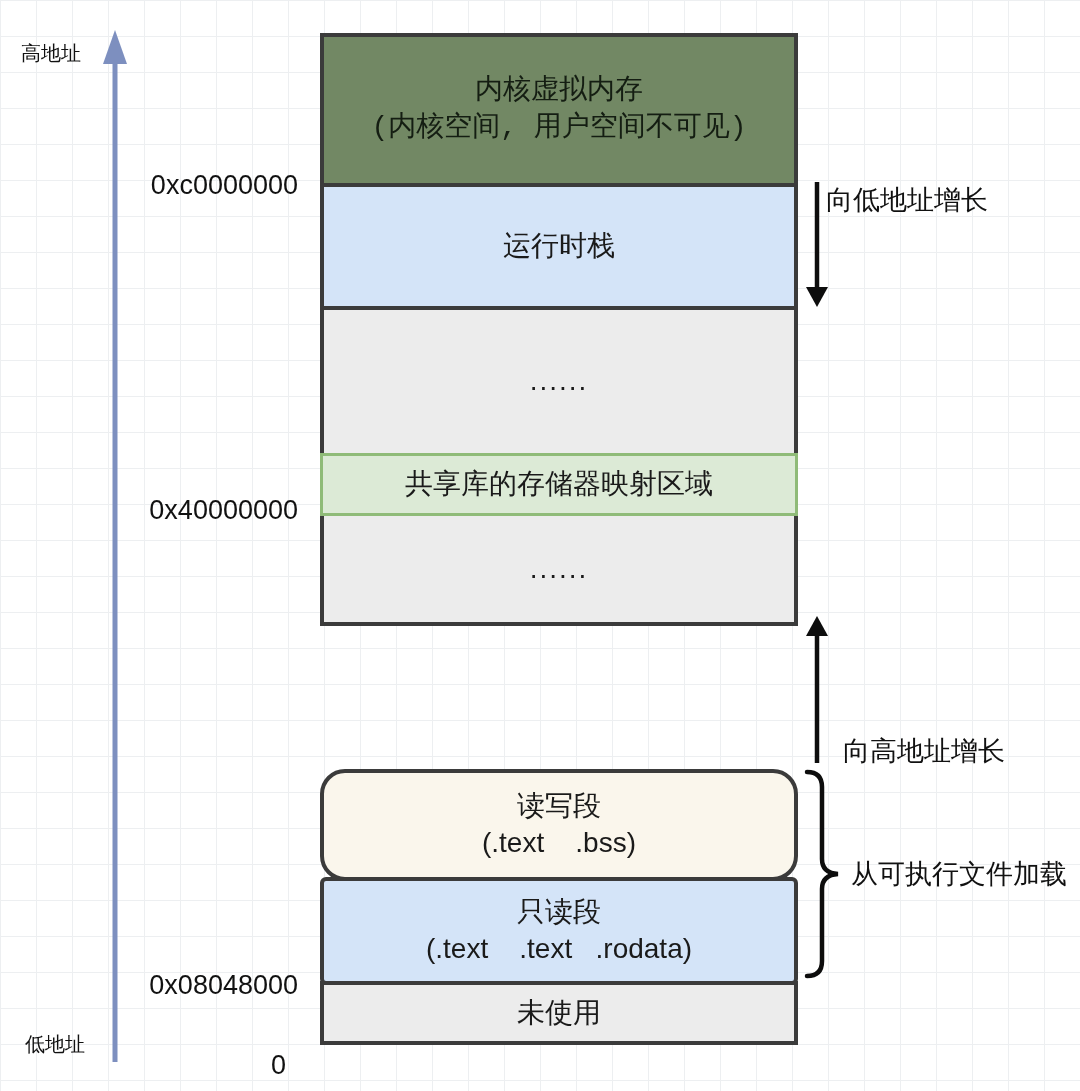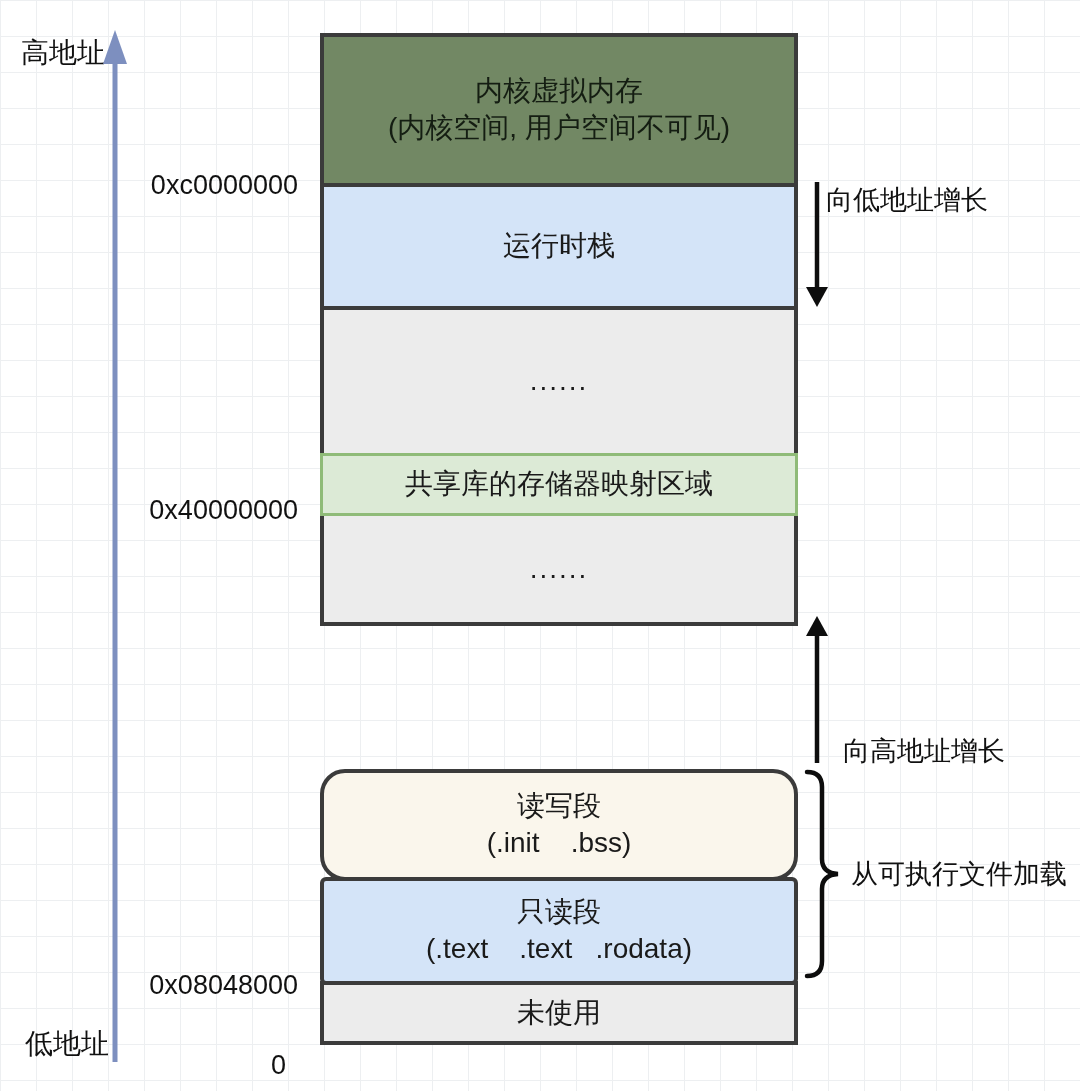--- a/index.html
+++ b/index.html
@@ -14,41 +14,41 @@
     color:#1a1a1a;
   }
   
   .region{
     position:absolute;left:320px;width:478px;box-sizing:border-box;
     border:4px solid #3b3b3b;
     display:flex;flex-direction:column;align-items:center;justify-content:center;
     font-size:28px;line-height:1.32;text-align:center;
   }
   .region .sub{white-space:pre;}
-  .r-kernel { top:33px;  height:154px; background:#728864; color:#141d12; z-index:1;}
+  .r-kernel { top:33px;  height:154px; background:#728864; color:#141d12; z-index:1;font-family:Liberation Mono, monospace;}
   .r-stack  { top:183px; height:127px; background:#d4e4f8; z-index:1;}
   .r-dots1  { top:306px; height:151px; background:#ececec; z-index:1;}
   .r-shared { top:453px; height:63px;  background:#dcead6; border:3px solid #8fbb78; z-index:2;}
   .r-dots2  { top:512px; height:114px; background:#ececec; z-index:1;}
   .r-heap   { top:622px; height:151px; background:#d4e4f8; z-index:1;}
   .r-rw     { top:769px; height:112px; background:#faf6ec; z-index:1;border-radius:25px;}
   .r-ro     { top:877px; height:108px; background:#d4e4f8; z-index:1;border-radius:6px;}
   .r-unused { top:981px; height:64px;  background:#ececec; z-index:1;align-items:center;}
   .dots{letter-spacing:2px;}
   
   .addr{
     position:absolute;right:782px;transform:translateY(-50%);
     font-size:27px;white-space:nowrap;text-align:right;color:#111;
   }
   .addr-0{top:185px;}
   .addr-1{top:510px;}
   .addr-2{top:985px;}
   .addr-3{top:1065px;right:794px;}
   
-  .axis-label{position:absolute;font-size:28px;color:#111;transform:translateY(-50%);white-space:nowrap;}
+  .axis-label{position:absolute;font-size:20px;color:#111;transform:translateY(-50%);white-space:nowrap;}
   .axis-high{left:21px;top:53px;}
   .axis-low{left:25px;top:1044px;}
   
   .anno{position:absolute;font-size:27px;color:#111;transform:translateY(-50%);white-space:nowrap;}
   .anno-down{left:826px;top:200px;}
   .anno-up{left:843px;top:751px;}
   .anno-load{left:851px;top:874px;}
   
   #overlay{position:absolute;left:0;top:0;z-index:3;pointer-events:none;}
 </style>
@@ -71,21 +71,21 @@
     <span class="dots">......</span>
   </div>
   <div class="region r-shared">
     <span>共享库的存储器映射区域</span>
   </div>
   <div class="region r-dots2">
     <span class="dots">......</span>
   </div>
   <div class="region r-rw">
     <span>读写段</span>
-    <span class="sub">(.init    .bss)</span>
+    <span class="sub">(.text    .bss)</span>
   </div>
   <div class="region r-ro">
     <span>只读段</span>
     <span class="sub">(.text    .text   .rodata)</span>
   </div>
   <div class="region r-unused">
     <span>未使用</span>
   </div>
 
   <div class="addr addr-0">0xc0000000</div>

